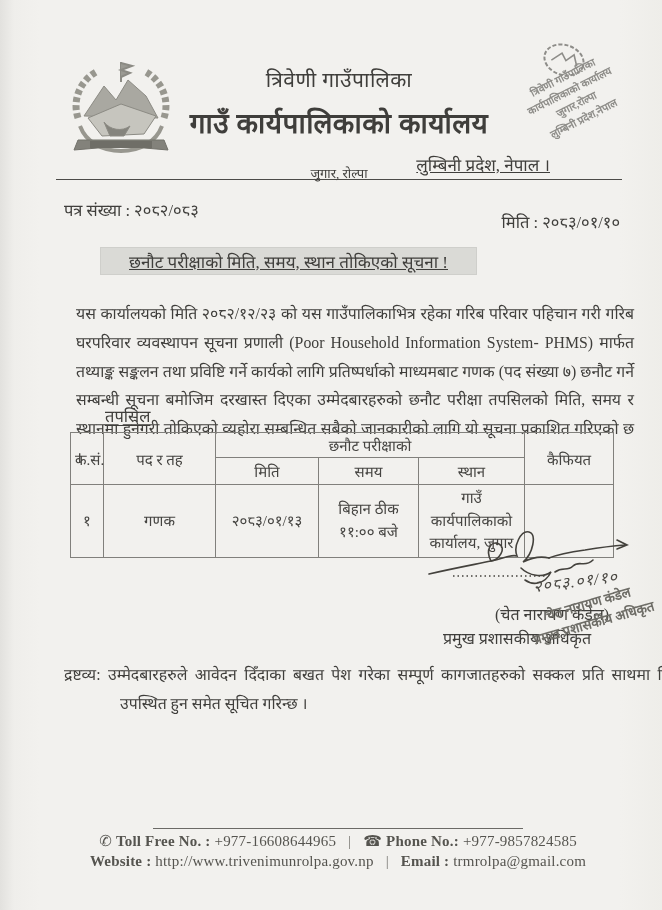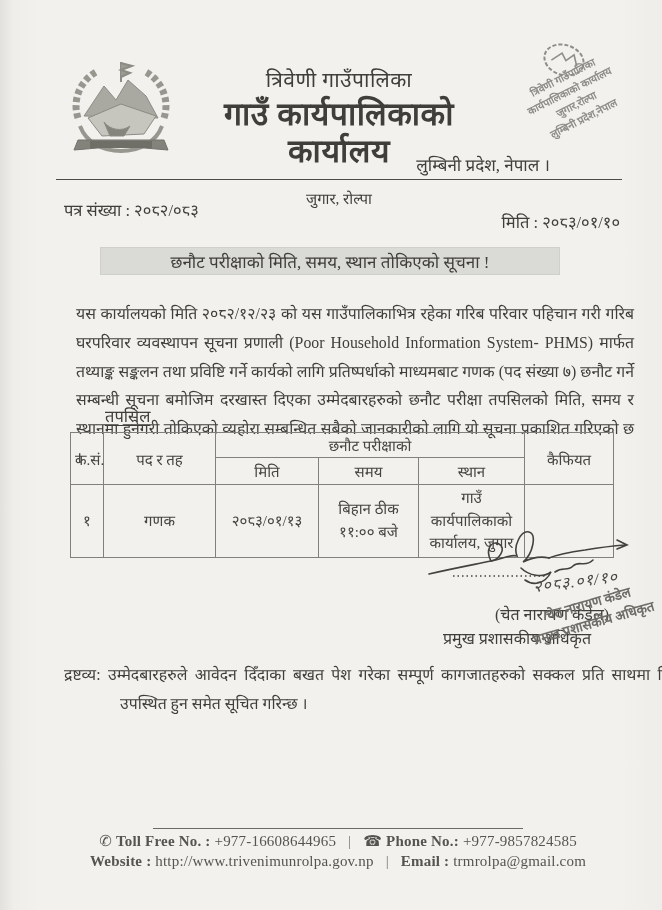--- a/index.html
+++ b/index.html
@@ -11,41 +11,42 @@
     -webkit-font-smoothing:antialiased;
   }
   .page{
     position:relative;width:662px;height:910px;overflow:hidden;
     background:linear-gradient(90deg,#e2e1de 0px,#efeeeb 14px,#f2f1ee 40px,#f2f1ee 620px,#eeede9 662px);
   }
   
   .seal{position:absolute;left:64px;top:56px;width:114px;height:108px;}
   .head-center{position:absolute;left:186px;top:68px;width:306px;text-align:center;line-height:1.15;}
   .head-muni{font-size:21px;letter-spacing:.5px;}
-  .head-office{font-size:32px;font-weight:bold;margin-top:4px;letter-spacing:.5px;}
-  .head-addr{font-size:15px;margin-top:21px;}
-  .province{position:absolute;right:112px;top:153px;font-size:17px;}
+  .head-office{font-size:28px;font-weight:bold;margin-top:16px;letter-spacing:.5px;}
+  .head-addr{font-size:13px;margin-top:27px;}
+  .province{position:absolute;right:112px;top:153px;font-size:17px;text-decoration:underline;}
   .head-rule{position:absolute;left:56px;top:179px;width:566px;height:0;border-top:1.6px solid #4c4b48;}
 
   
   .stamp-top{position:absolute;left:500px;top:42px;width:150px;height:130px;color:#8e8d89;}
   .stamp-top .emblem{position:absolute;left:42px;top:0px;transform:rotate(18deg);}
   .stamp-lines{position:absolute;left:2px;top:62px;width:160px;transform:rotate(-27deg);transform-origin:left center;text-align:center;}
   .stamp-lines div{font-size:10.5px;font-weight:bold;line-height:1.45;white-space:nowrap;}
 
   
   .meta-left{position:absolute;left:64px;top:197px;font-size:16.5px;line-height:1.65;}
   .meta-right{position:absolute;right:42px;top:185px;font-size:16.5px;line-height:1.65;text-align:right;margin-top:24px;}
 
   
   .subject{
-    position:absolute;left:100px;top:247px;width:460px;height:28px;
+    position:absolute;left:100px;top:247px;width:377px;height:28px;
     background:#dadad6;box-shadow:0 0 0 1px #cfcfcb inset;
     display:flex;align-items:center;justify-content:center;
     font-size:17px;
+    text-decoration:underline;
   }
 
   
   .body-par{
     position:absolute;left:64px;top:288px;width:558px;
     font-size:15.8px;line-height:1.82;text-align:justify;margin:12px;
   }
   .tapasil{position:absolute;left:105px;top:404px;font-size:16.5px;text-decoration:underline;text-underline-offset:3px;}
 
   

